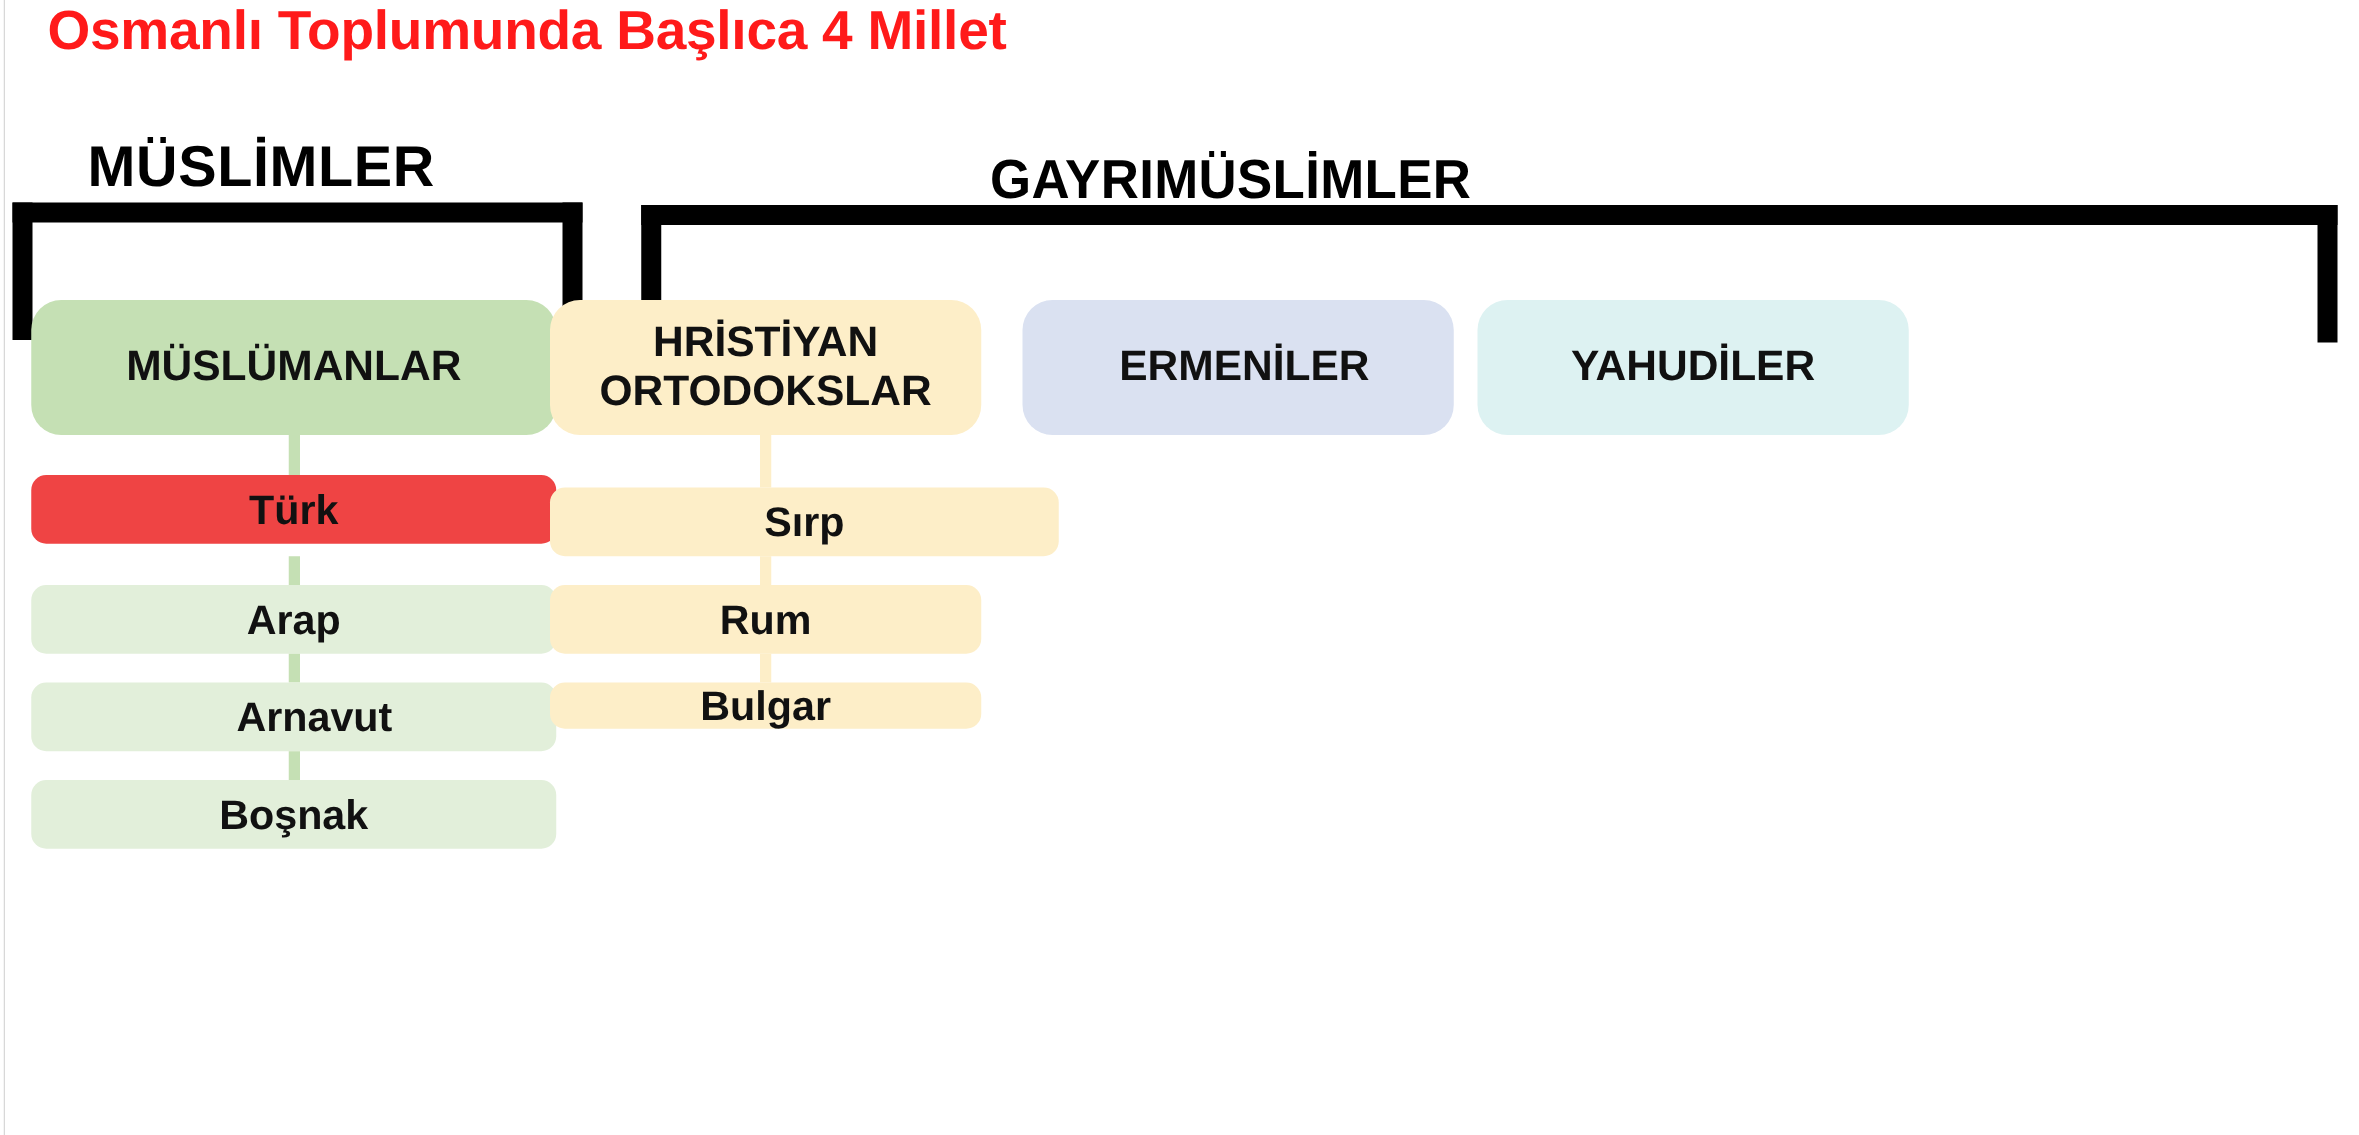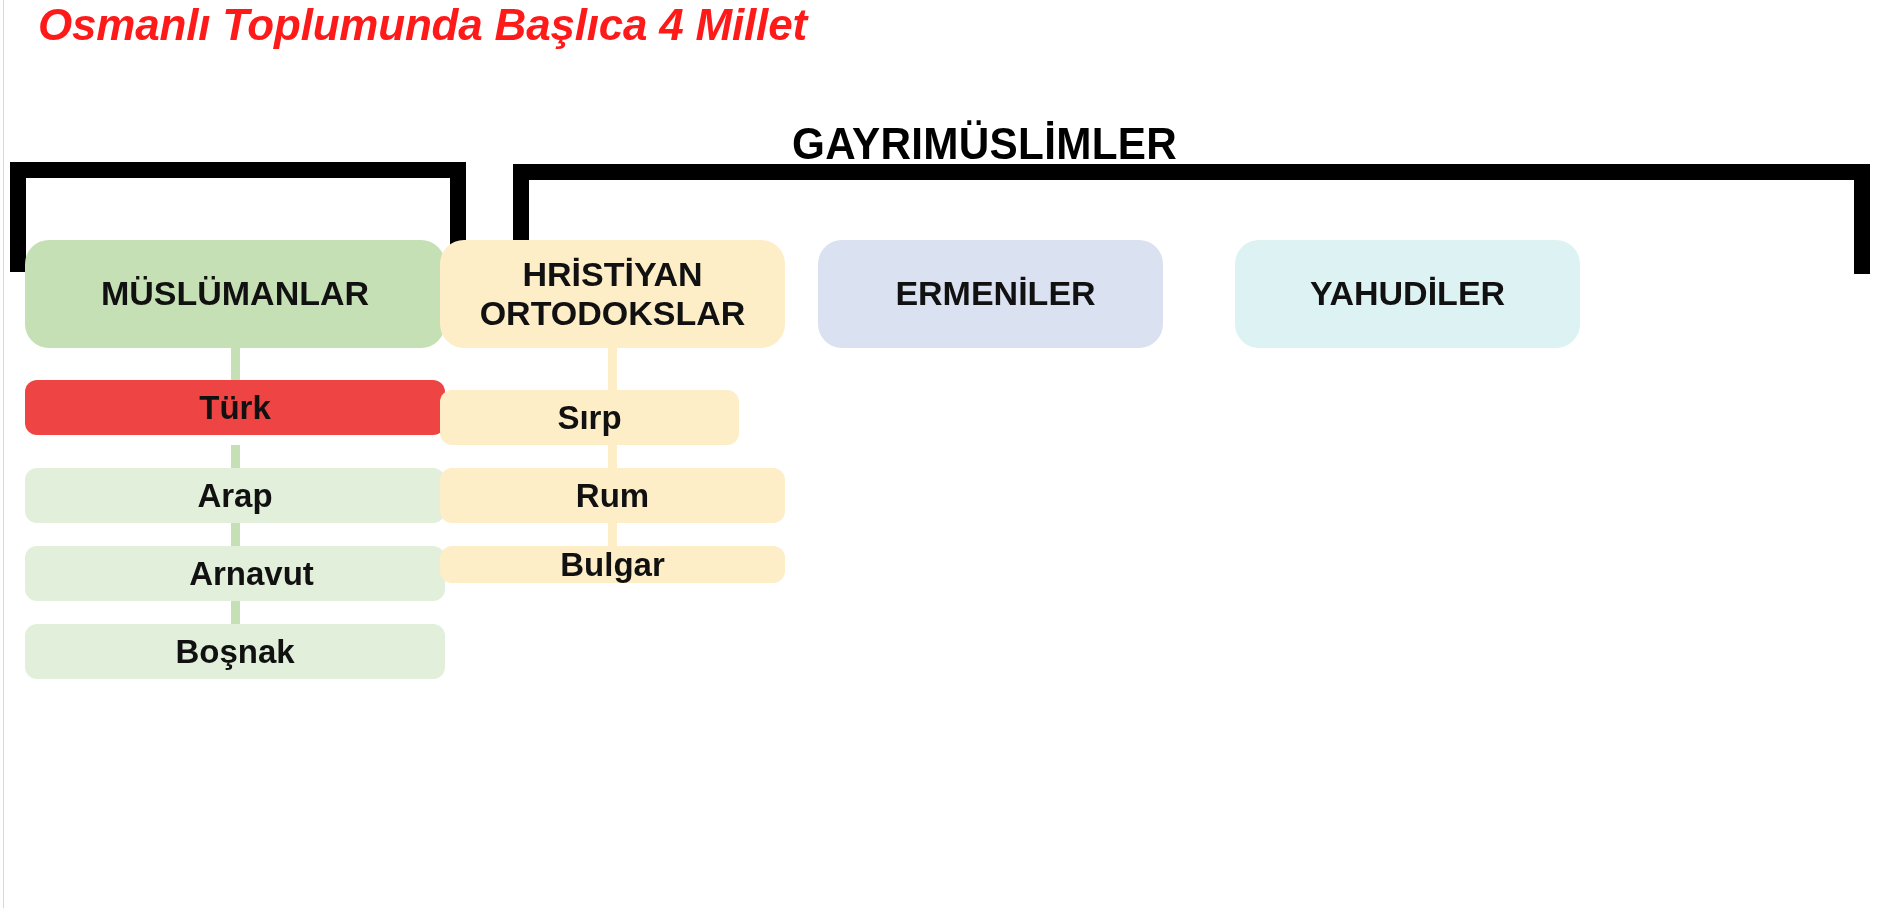--- a/index.html
+++ b/index.html
@@ -23,21 +23,20 @@
   }
   .title {
     position:absolute;
     left:38px; top:2px;
     font-size:44px;
     font-weight:bold;
     color:#ff1a1a;
     letter-spacing:-0.2px;
     white-space:nowrap;
     line-height:1.05;
-    font-style:italic;
   }
   .group-label {
     position:absolute;
     font-weight:bold;
     color:#000000;
     white-space:nowrap;
     line-height:1;
   }
   .group-label.muslim {
     left:70px; top:110px;
@@ -92,20 +91,21 @@
 </style>
 </head>
 <body>
 
 <div id="slide">
 
   <div class="page-edge"></div>
 
   <div class="title">Osmanlı Toplumunda Başlıca 4 Millet</div>
 
+  <div class="group-label muslim">MÜSLİMLER</div>
   <div class="group-label gayri">GAYRIMÜSLİMLER</div>
 
   <div class="bracket b-muslim">
     <div class="top-rule"></div>
     <div class="tick left"></div>
     <div class="tick right"></div>
   </div>
   <div class="bracket b-gayri">
     <div class="top-rule"></div>
     <div class="tick left"></div>
@@ -130,32 +130,32 @@
       </div>
       <div class="connector" style="left: 230.5px; top: 601px; height: 23px; background: rgb(197, 224, 180);"></div>
       <div class="node sub" style="left: 25px; top: 624px; width: 420px; height: 55px; background: rgb(226, 239, 218);">
         <span class="label">Boşnak</span>
       </div>
       <div class="node head" style="left: 440px; top: 240px; width: 345px; height: 108px; background: rgb(253, 238, 200);">
         <span class="label">HRİSTİYAN
 ORTODOKSLAR</span>
       </div>
       <div class="connector" style="left: 608px; top: 348px; height: 42px; background: rgb(253, 238, 200);"></div>
-      <div class="node sub" style="left: 440px; top: 390px; width: 299px; height: 55px; background: rgb(253, 238, 200);">
+      <div class="node sub" style="left: 440px; top: 390px; width: 407px; height: 55px; background: rgb(253, 238, 200);">
         <span class="label">Sırp</span>
       </div>
       <div class="connector" style="left: 608px; top: 445px; height: 23px; background: rgb(253, 238, 200);"></div>
       <div class="node sub" style="left: 440px; top: 468px; width: 345px; height: 55px; background: rgb(253, 238, 200);">
         <span class="label">Rum</span>
       </div>
       <div class="connector" style="left: 608px; top: 523px; height: 23px; background: rgb(253, 238, 200);"></div>
       <div class="node sub" style="left: 440px; top: 546px; width: 345px; height: 37px; background: rgb(253, 238, 200);">
         <span class="label">Bulgar</span>
       </div>
       <div class="node head" style="left: 818px; top: 240px; width: 345px; height: 108px; background: rgb(218, 225, 241); padding-left: 20px;">
         <span class="label">ERMENİLER</span>
       </div>
-      <div class="node head" style="left: 1235px; top: 240px; width: 345px; height: 108px; background: rgb(221, 242, 242);">
+      <div class="node head" style="left: 1182px; top: 240px; width: 345px; height: 108px; background: rgb(221, 242, 242);">
         <span class="label">YAHUDİLER</span>
       </div>
     </div>
 
 </div>
 
 </body></html>

